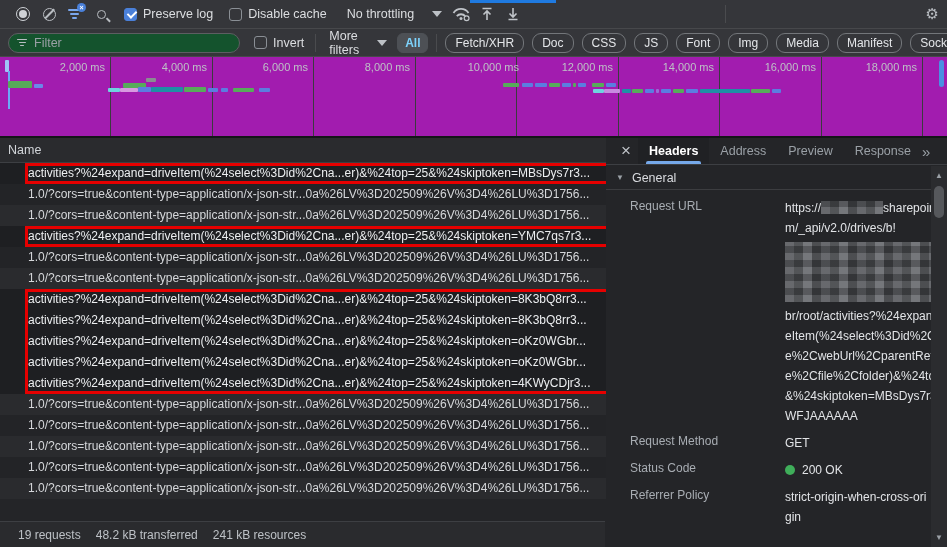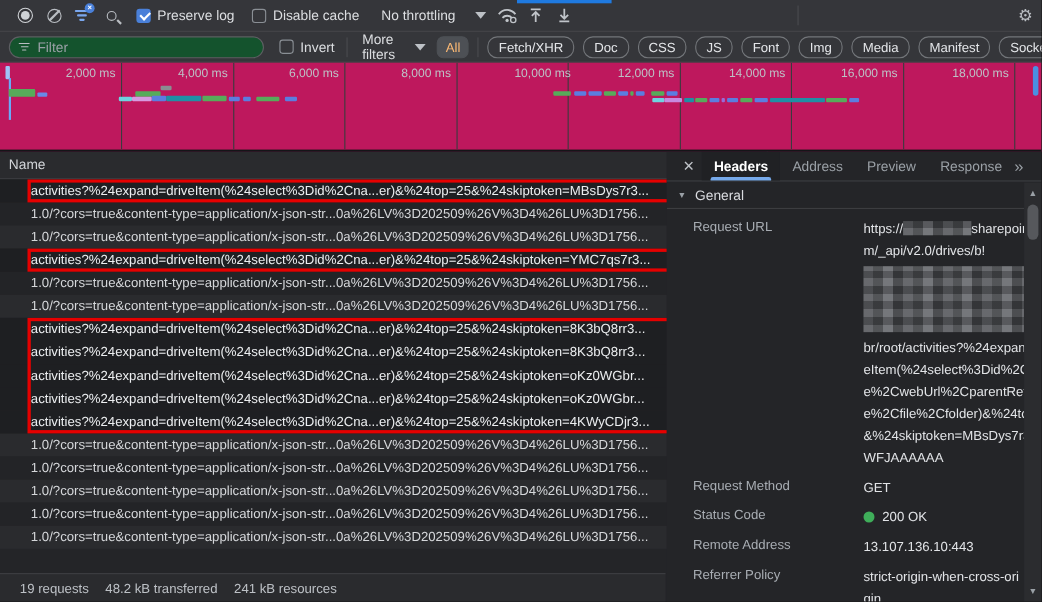--- a/index.html
+++ b/index.html
@@ -55,25 +55,25 @@
   .funnel-sm i{ display:block; position:absolute; height:1.5px; background:#b9bdc2; border-radius:1px; }
   .funnel-sm i:nth-child(1){ left:0; top:0; width:10px; }
   .funnel-sm i:nth-child(2){ left:1.5px; top:3px; width:7px; }
   .funnel-sm i:nth-child(3){ left:3px; top:6px; width:4px; }
   .placeholder{ color:#9aa0a6; font-size:12.5px; }
   .pills{ display:flex; align-items:center; gap:8px; margin-left:10px; }
   .pill{
     border:1px solid #73767a; border-radius:9px; padding:2px 9px; color:#e4e6e9;
     font-size:12px; white-space:nowrap; background:transparent;
   }
-  .pill.active{ background:#4d5055; border-color:#4d5055; font-weight:normal; color:#fdba74; border-radius:6px; padding:2px 7px; }
+  .pill.active{ background:#4d5055; border-color:#4d5055; font-weight:bold; color:#7dd3fc; border-radius:6px; padding:2px 7px; }
   
   .overview{
     position:absolute; left:0; top:57px; width:947px; height:81px;
-    background:#be185d; border-bottom:2px solid #141518; overflow:hidden;
+    background:#a21caf; border-bottom:2px solid #141518; overflow:hidden;
   }
   .gridline{ position:absolute; top:0; bottom:0; width:1px; background:#3a3b3e; }
   .tick-label{ position:absolute; top:4px; color:#bdc1c6; font-size:11px; transform:translateX(-100%); padding-right:5px; white-space:nowrap; }
   .ov-bar{ position:absolute; border-radius:1px; }
   .ov-selline{ position:absolute; left:8px; top:14px; width:2px; height:38px; background:#6aa9f7; }
   .ov-handle{ position:absolute; left:5px; top:3px; width:4px; height:12px; background:#9fc3f7; border-radius:1px; }
   .ov-scroll{ position:absolute; right:3px; top:3px; width:5px; height:27px; background:#4a90e2; border-radius:3px; }
   
   .left-panel{ position:absolute; left:0; top:138px; width:698px; bottom:26px; background:#242528; border-right:1px solid #3d3f43; overflow:hidden; }
   .name-header{
@@ -343,24 +343,20 @@
           </div>
           <div class="field">
             <div class="f-label">Request Method</div>
             <div class="f-value">GET</div>
           </div>
           <div class="field">
             <div class="f-label">Status Code</div>
             <div class="f-value"><span class="status-dot" style="background: rgb(63, 174, 90);"></span>200 OK</div>
           </div>
           <div class="field">
-            <div class="f-label">Remote Address</div>
-            <div class="f-value">13.107.136.10:443</div>
-          </div>
-          <div class="field">
             <div class="f-label">Referrer Policy</div>
             <div class="f-value">strict-origin-when-cross-origin</div>
           </div>
         </div>
 
     </div>
     <div class="vscroll right-scroll">
       <div class="arr up">▲</div>
       <div class="thumb" style="top:20px; height:32px;"></div>
       <div class="arr down">▼</div>

